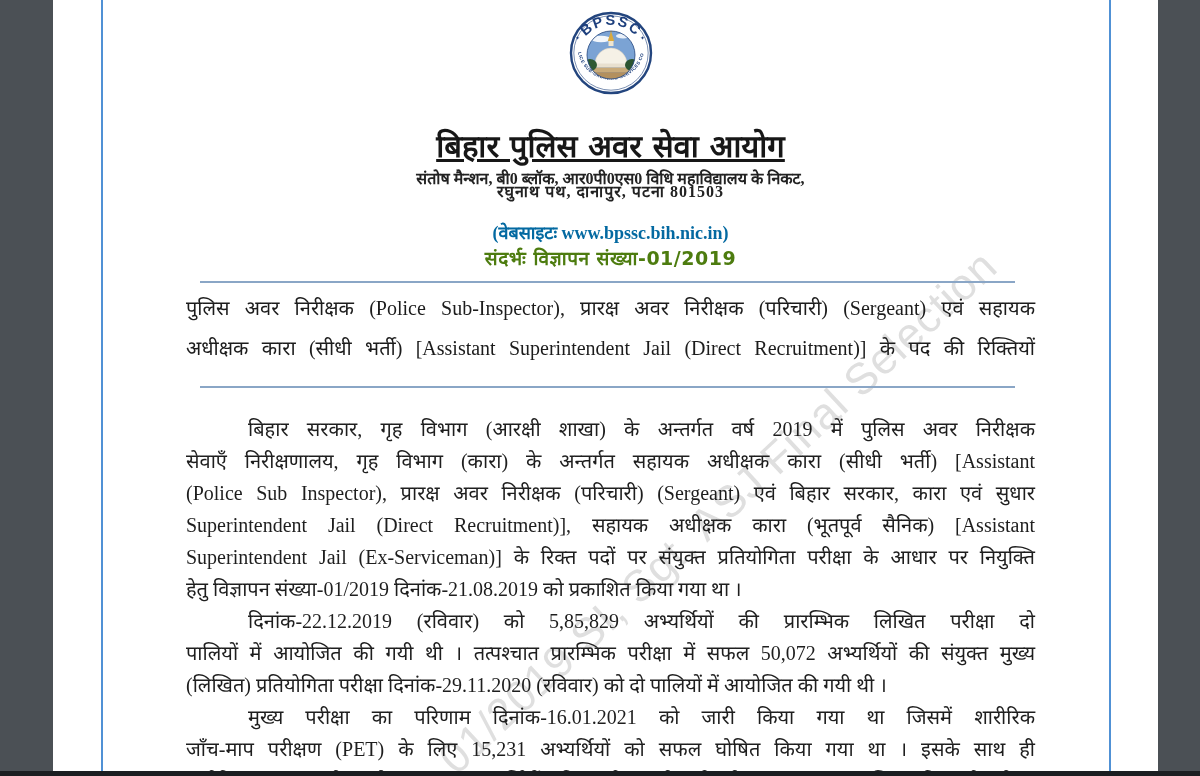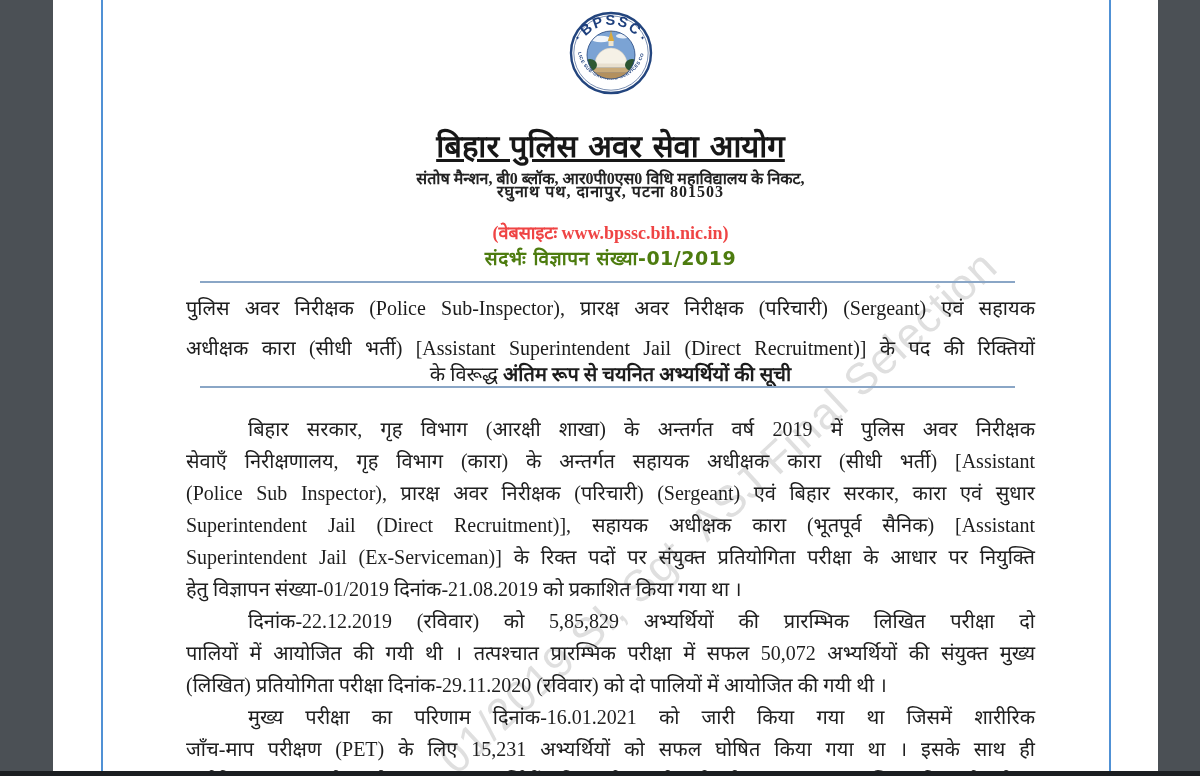--- a/index.html
+++ b/index.html
@@ -44,21 +44,21 @@
   .addr {
     position:absolute; width:100%; text-align:center;
     font-family:Liberation Serif, serif;
     font-weight:bold; font-size:16px; color:#222;
   }
   .addr.l1 { top:167px; }
   .addr.l2 { top:180px; letter-spacing:1px; }
   .website {
     position:absolute; top:220px; width:100%; text-align:center;
     font-family:"Liberation Serif","DejaVu Sans",serif;
-    font-weight:bold; font-size:18px; color:#ef4444;
+    font-weight:bold; font-size:18px; color:#0369a1;
   }
   .refline {
     position:absolute; top:245px; width:100%; text-align:center;
     font-family:"DejaVu Sans","Liberation Sans",sans-serif;
     font-weight:bold; font-size:19px; color:#4d7c0f; letter-spacing:0.5px;
   }
 
   .rule { position:absolute; left:14px; width:815px; height:2px; background:#8aa6c6; }
   .rule.top    { top:281px; }
   .rule.bottom { top:386px; }
@@ -140,21 +140,20 @@
     <div class="org-name">बिहार पुलिस अवर सेवा आयोग</div>
     <div class="addr l1">संतोष मैन्शन, बी0 ब्लॉक, आर0पी0एस0 विधि महाविद्यालय के निकट,</div>
     <div class="addr l2">रघुनाथ पथ, दानापुर, पटना 801503</div>
     <div class="website">(वेबसाइटः www.bpssc.bih.nic.in)</div>
     <div class="refline">संदर्भः विज्ञापन संख्या-01/2019</div>
 
     <div class="rule top"></div>
 
     <div class="title-line t1">पुलिस अवर निरीक्षक (Police Sub-Inspector), प्रारक्ष अवर निरीक्षक (परिचारी) (Sergeant) एवं सहायक</div>
     <div class="title-line t2">अधीक्षक कारा (सीधी भर्ती) [Assistant Superintendent Jail (Direct Recruitment)] के पद की रिक्तियों</div>
-    <div class="title-line t3"><span>के विरूद्ध </span><b>अंतिम रूप से चयनित अभ्यर्थियों की सूची</b></div>
 
     <div class="rule bottom"></div>
 
     <div class="body-block">
       <div class="body-line indent">बिहार सरकार, गृह विभाग (आरक्षी शाखा) के अन्तर्गत वर्ष 2019 में पुलिस अवर निरीक्षक</div>
       <div class="body-line">सेवाएँ निरीक्षणालय, गृह विभाग (कारा) के अन्तर्गत सहायक अधीक्षक कारा (सीधी भर्ती) [Assistant</div>
       <div class="body-line">(Police Sub Inspector), प्रारक्ष अवर निरीक्षक (परिचारी) (Sergeant) एवं बिहार सरकार, कारा एवं सुधार</div>
       <div class="body-line">Superintendent Jail (Direct Recruitment)], सहायक अधीक्षक कारा (भूतपूर्व सैनिक) [Assistant</div>
       <div class="body-line">Superintendent Jail (Ex-Serviceman)] के रिक्त पदों पर संयुक्त प्रतियोगिता परीक्षा के आधार पर नियुक्ति</div>
       <div class="body-line para-end">हेतु विज्ञापन संख्या-01/2019 दिनांक-21.08.2019 को प्रकाशित किया गया था ।</div>

